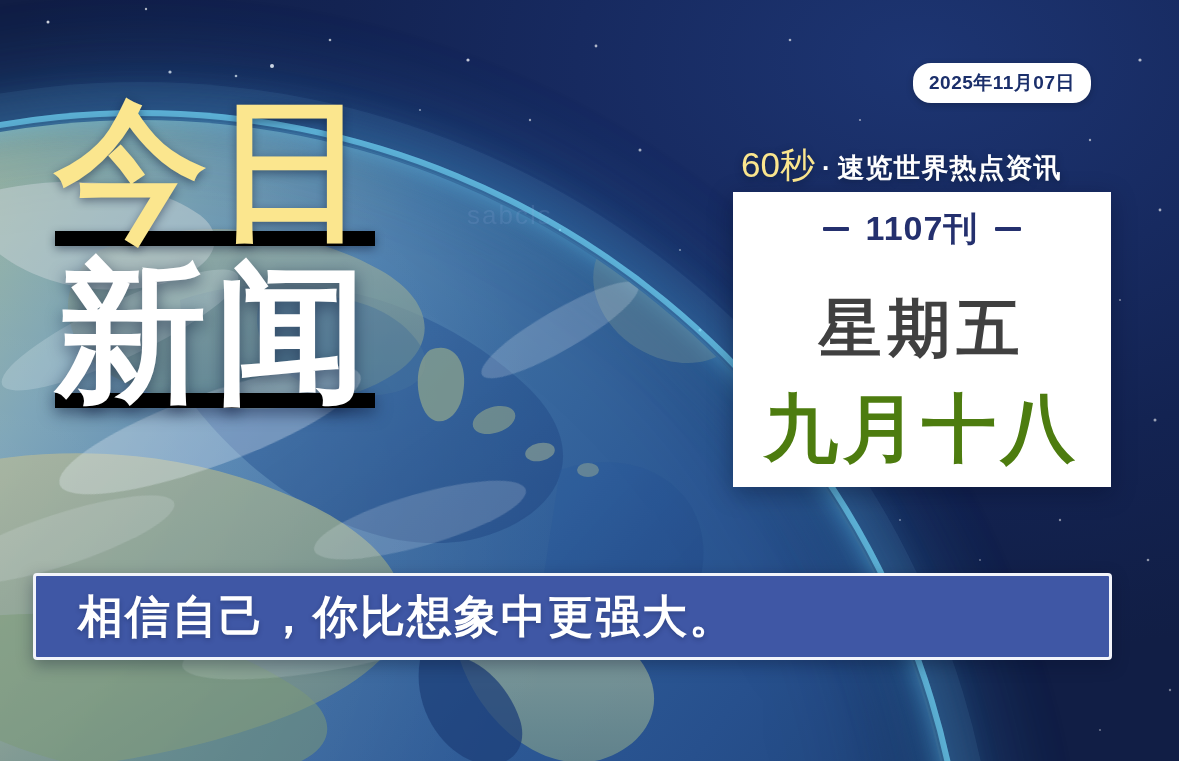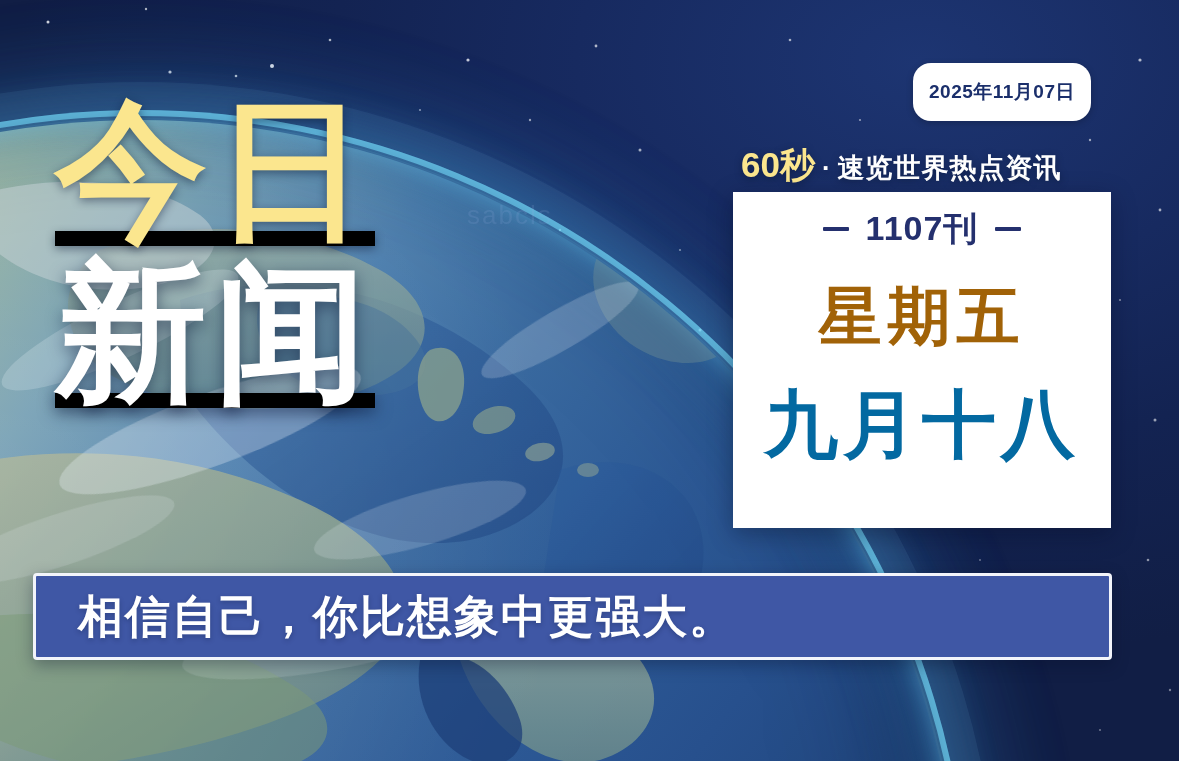--- a/index.html
+++ b/index.html
@@ -136,21 +136,21 @@
     margin-top: 12px;
     text-shadow: 0 5px 16px rgba(10,22,55,.55);
   }
 
   
   .date-pill {
     position: absolute;
     left: 913px;
     top: 63px;
     height: 32px;
-    padding: 13px 16px;
+    padding: 4px 16px;
     display: flex;
     align-items: center;
     background: #ffffff;
     border-radius: 18px;
     color: #1b2f6b;
     font-weight: 700;
     font-size: 19px;
     letter-spacing: .5px;
     box-shadow: 0 2px 7px rgba(0,0,0,.22);
     white-space: nowrap;
@@ -161,21 +161,21 @@
     left: 741px;
     top: 142px;
     display: flex;
     align-items: baseline;
     gap: 3px;
     white-space: nowrap;
     text-shadow: 0 2px 7px rgba(8,18,46,.5);
   }
   .tag-60 {
     color: #fbe68e;
-    font-weight: 700;
+    font-weight: 400;
     font-size: 35px;
     letter-spacing: 0px;
   }
   .tag-dot {
     color: #ffffff;
     font-weight: 700;
     font-size: 26px;
     padding: 0 4px;
   }
   .tag-rest {
@@ -183,21 +183,21 @@
     font-weight: 700;
     font-size: 27px;
     letter-spacing: 1px;
   }
 
   .info-card {
     position: absolute;
     left: 733px;
     top: 192px;
     width: 378px;
-    height: 336px;
+    height: 295px;
     background: #ffffff;
     color: #1f3270;
     box-shadow: 0 6px 22px rgba(5,12,35,.35);
     display: flex;
     flex-direction: column;
     align-items: center;
     justify-content: flex-start;
     padding-top: 14px;
     box-sizing: border-box;
   }
@@ -212,35 +212,35 @@
     white-space: nowrap;
   }
   .issue .dash {
     display: inline-block;
     width: 26px;
     height: 4px;
     background: #24306e;
     border-radius: 1px;
   }
   .weekday {
-    margin-top: 22px;
+    margin-top: 34px;
     font-family: "DejaVu Sans", "Liberation Sans", sans-serif;
     font-weight: 700;
     font-size: 63px;
     letter-spacing: 6px;
-    color: #a16207;
+    color: #404040;
     white-space: nowrap;
   }
   .lunar {
-    margin-top: 16px;
+    margin-top: 8px;
     font-family: "DejaVu Sans", "Liberation Sans", sans-serif;
     font-weight: 700;
     font-size: 74px;
     letter-spacing: 5px;
-    color: #0369a1;
+    color: #4d7c0f;
     white-space: nowrap;
   }
 
   
   .quote-banner {
     position: absolute;
     left: 33px;
     top: 573px;
     width: 1079px;
     height: 87px;

